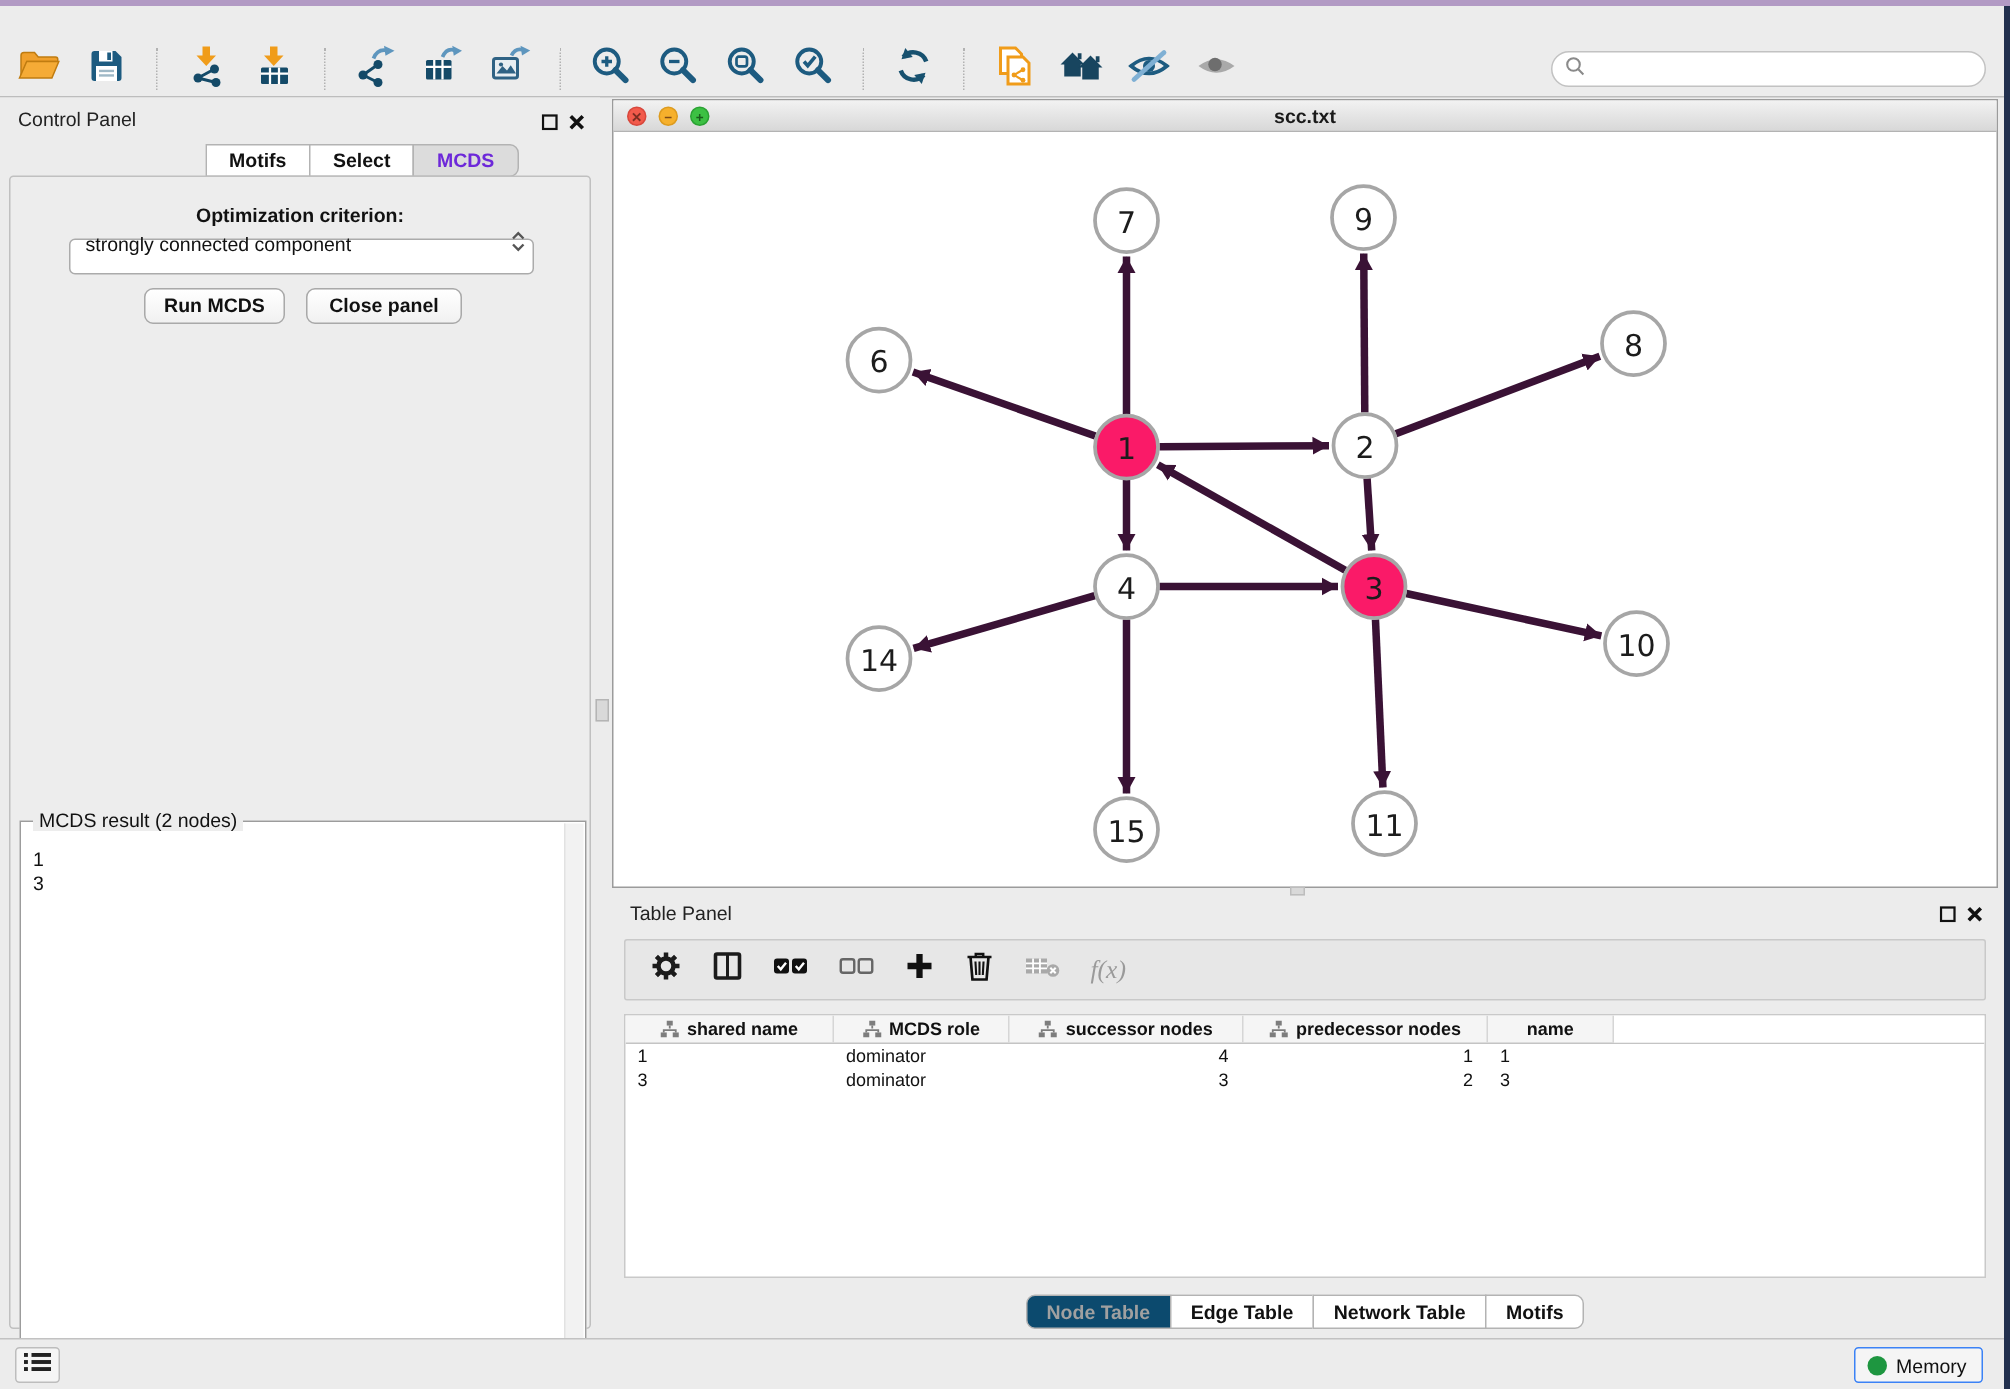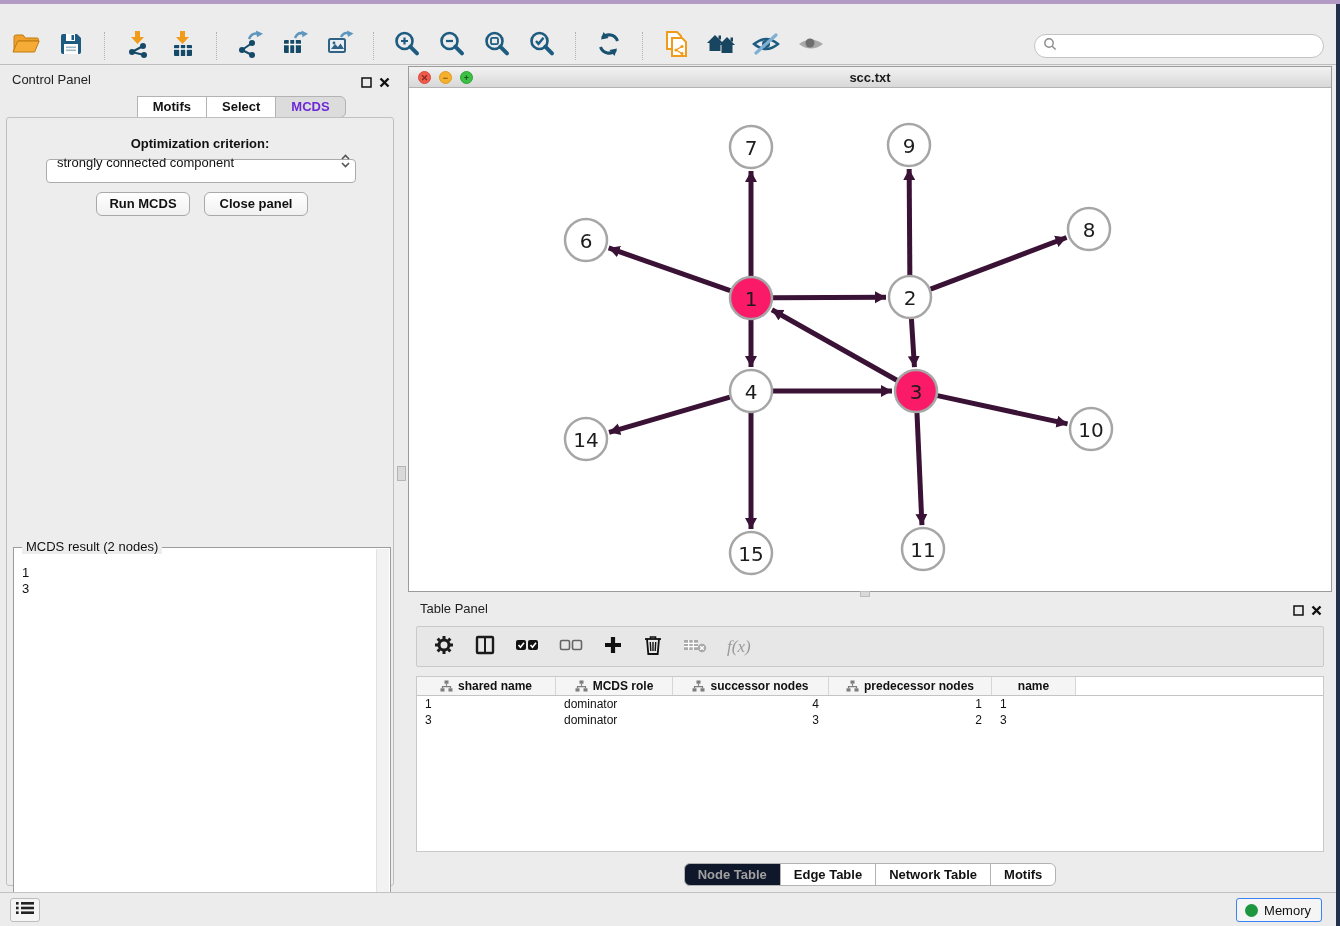--- a/index.html
+++ b/index.html
@@ -92,21 +92,21 @@
   .th.filler { background:#fff; border-right:none; }
   .tr { display:flex; height:16px; }
   .td { font-size:12px; color:#111; line-height:16px; overflow:hidden; white-space:nowrap; }
   .td.left { text-align:left; padding-left:8px; }
   .td.right { text-align:right; padding-right:10px; }
   .tp-tabs { position:absolute; left:0; top:265px; width:100%; display:flex; justify-content:center; }
   .tp-tab { height:23px; line-height:21px; padding:0 13px; background:#fff; border:1px solid #b3b3b3;
     margin-left:-1px; font-size:13px; font-weight:600; color:#111; }
   .tp-tab:first-child { border-radius:6px 0 0 6px; margin-left:0; }
   .tp-tab:last-child { border-radius:0 6px 6px 0; }
-  .tp-tab.selected { background:#0f172a; color:#a0a0a0;text-align:right; }
+  .tp-tab.selected { background:#0c4a6e; color:#a0a0a0;text-align:right; }
 
   
   .statusbar { position:absolute; left:0; top:892px; width:1336px; height:34px; background:#ececec;
     border-top:1px solid #c2c2c2; }
   .sb-left-btn { position:absolute; left:10px; top:5px; width:30px; height:24px; background:#f5f5f5;
     border:1px solid #bdbdbd; border-radius:3px; display:flex; align-items:center; justify-content:center; }
   .sb-memory { position:absolute; right:14px; top:5px; height:24px; padding:0 10px 0 8px; background:#f5f5f5;
     border:1px solid #3b82f6; border-radius:3px; display:flex; align-items:center; gap:6px;
     font-size:13px; color:#111; }
   .mem-dot { width:13px; height:13px; border-radius:50%; background:#1e9640; }

